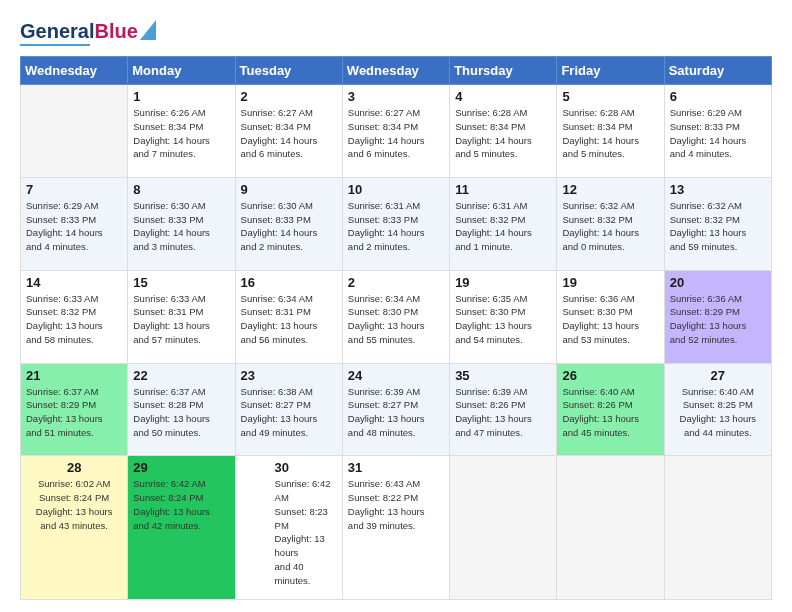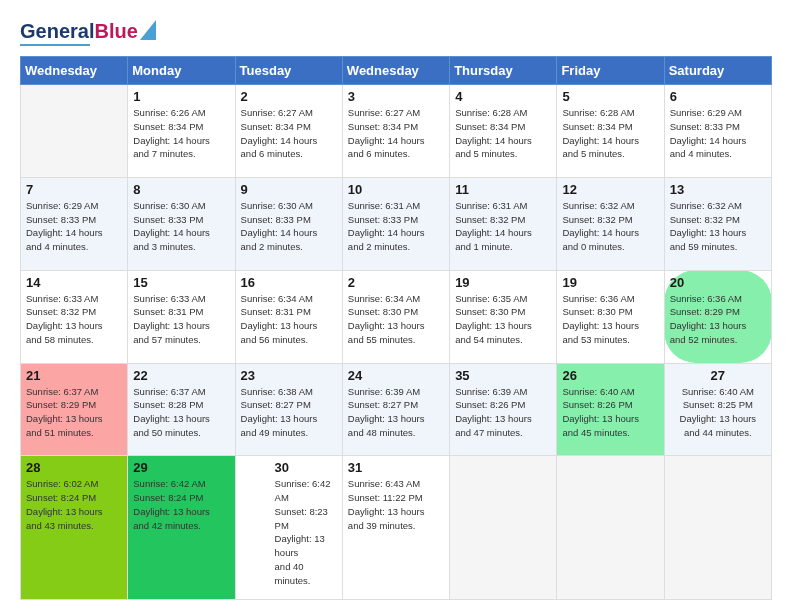--- a/index.html
+++ b/index.html
@@ -270,30 +270,30 @@
 Daylight: 13 hours
 and 54 minutes.</div>
           </td>
           <td style="background: rgb(255, 255, 255);">
             <span class="day-number">19</span>
             <div class="day-info" style="white-space: pre-line;">Sunrise: 6:36 AM
 Sunset: 8:30 PM
 Daylight: 13 hours
 and 53 minutes.</div>
           </td>
-          <td style="background: #86efac; border-radius: 32px;">
+          <td style="background: #c4b5fd;">
             <span class="day-number">20</span>
             <div class="day-info" style="white-space: pre-line;">Sunrise: 6:36 AM
 Sunset: 8:29 PM
 Daylight: 13 hours
 and 52 minutes.</div>
           </td>
         </tr>
         <tr>
-          <td style="background: #fca5a5;">
+          <td style="background: #86efac;">
             <span class="day-number">21</span>
             <div class="day-info" style="white-space: pre-line;">Sunrise: 6:37 AM
 Sunset: 8:29 PM
 Daylight: 13 hours
 and 51 minutes.</div>
           </td>
           <td style="background: rgb(240, 244, 251); margin-top: 8px;">
             <span class="day-number">22</span>
             <div class="day-info" style="white-space: pre-line;">Sunrise: 6:37 AM
 Sunset: 8:28 PM
@@ -330,21 +330,21 @@
           </td>
           <td style="background: rgb(240, 244, 251); text-align: center;">
             <span class="day-number">27</span>
             <div class="day-info" style="white-space: pre-line;">Sunrise: 6:40 AM
 Sunset: 8:25 PM
 Daylight: 13 hours
 and 44 minutes.</div>
           </td>
         </tr>
         <tr>
-          <td style="background: #84cc16;">
+          <td style="background: #fef9c3; text-align: center;">
             <span class="day-number">28</span>
             <div class="day-info" style="white-space: pre-line;">Sunrise: 6:02 AM
 Sunset: 8:24 PM
 Daylight: 13 hours
 and 43 minutes.</div>
           </td>
           <td style="background: #22c55e;">
             <span class="day-number">29</span>
             <div class="day-info" style="white-space: pre-line;">Sunrise: 6:42 AM
 Sunset: 8:24 PM
@@ -354,21 +354,21 @@
           <td style="background: rgb(255, 255, 255); padding-left: 39px;">
             <span class="day-number">30</span>
             <div class="day-info" style="white-space: pre-line;">Sunrise: 6:42 AM
 Sunset: 8:23 PM
 Daylight: 13 hours
 and 40 minutes.</div>
           </td>
           <td style="background: rgb(255, 255, 255);">
             <span class="day-number">31</span>
             <div class="day-info" style="white-space: pre-line;">Sunrise: 6:43 AM
-Sunset: 11:22 PM
+Sunset: 8:22 PM
 Daylight: 13 hours
 and 39 minutes.</div>
           </td>
           <td class="empty-cell" style="background: rgb(245, 245, 245);"></td>
           <td class="empty-cell" style="background: rgb(245, 245, 245);"></td>
           <td class="empty-cell" style="background: rgb(245, 245, 245);"></td>
         </tr>
       </tbody>
   </table>
 </div>

